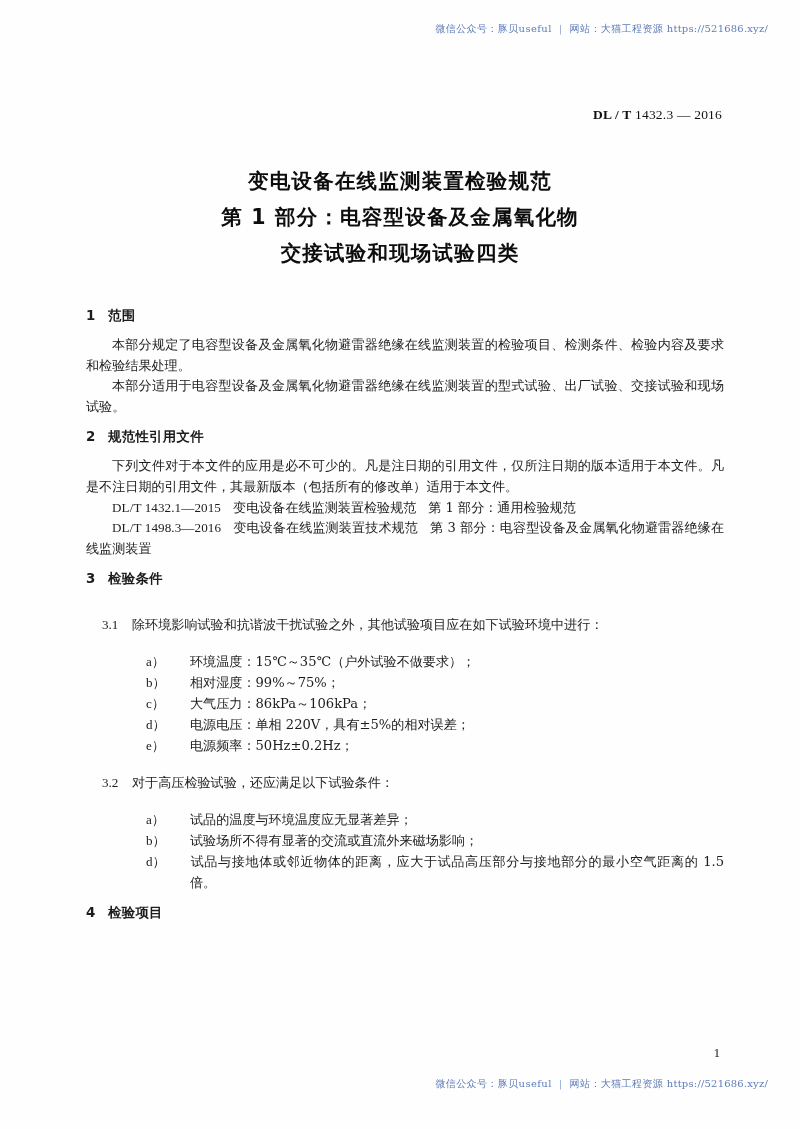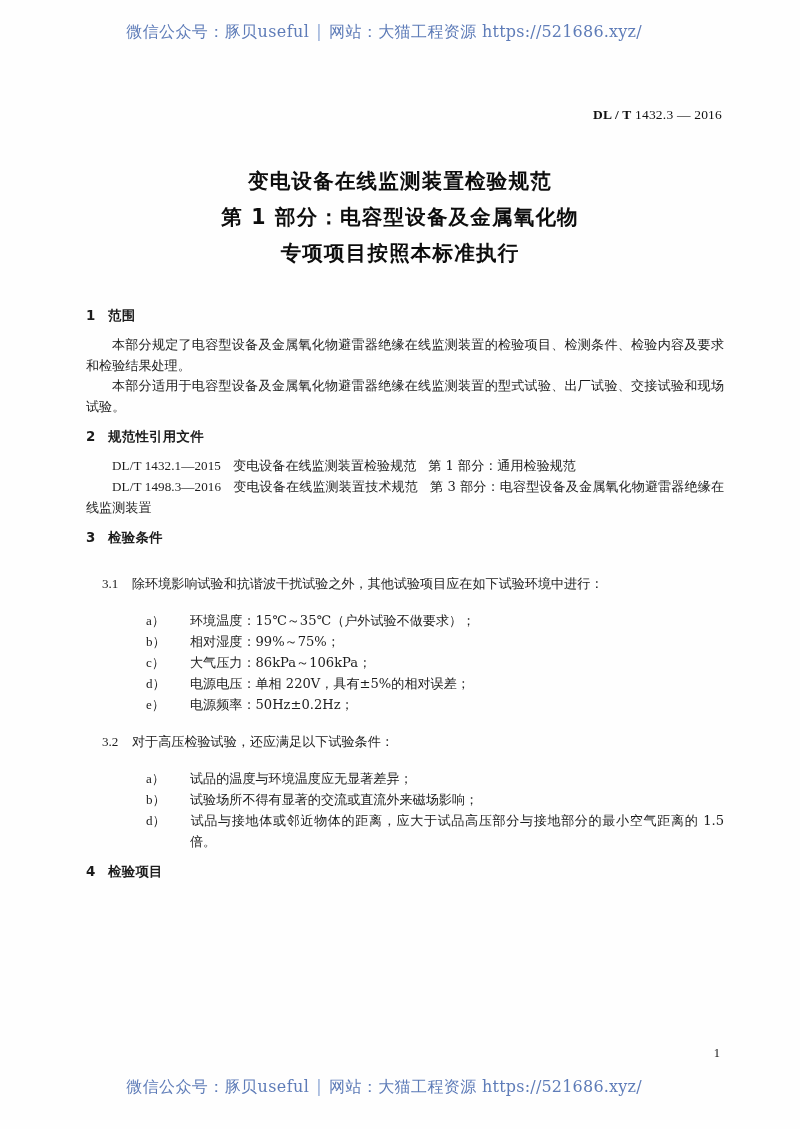--- a/index.html
+++ b/index.html
@@ -20,23 +20,23 @@
     position: absolute;
     inset: 0;
     background: #fefefe;
   }
 
   
   .watermark {
     position: absolute;
     left: 0;
     width: 768px;
-    text-align: center;
+    text-align: right;
     color: #5e7cb8;
-    font-size: 16px;
+    font-size: 10px;
     letter-spacing: 0.4px;
     white-space: nowrap;
     font-family: "DejaVu Serif", "Liberation Serif", serif;
   }
   .watermark-top { top: 22px; }
   .watermark-bottom { top: 1077px; }
   .wm-sep {
     display: inline-block;
     padding: 0 7px;
     color: #8da6d4;
@@ -173,34 +173,35 @@
   </div>
 
   <div class="std-number">
     <span class="bold-part">DL / T</span>
     <span>1432.3 — 2016</span>
   </div>
 
   <div class="doc-title">
     <div class="tline">变电设备在线监测装置检验规范</div>
     <div class="tline">第 1 部分：电容型设备及金属氧化物</div>
-    <div class="tline">专项项目按照本标准执行</div>
+    <div class="tline">交接试验和现场试验四类</div>
   </div>
 
   <div class="body-col">
 
     <h2 class="section-head"><span class="sec-num">1</span><span>范围</span></h2>
     <div class="gap-after-head"></div>
     <p class="para">本部分规定了电容型设备及金属氧化物避雷器绝缘在线监测装置的检验项目、检测条件、检验内容及要求和检验结果处理。</p>
     <p class="para">本部分适用于电容型设备及金属氧化物避雷器绝缘在线监测装置的型式试验、出厂试验、交接试验和现场试验。</p>
 
     <div class="gap-before-head"></div>
 
     <h2 class="section-head"><span class="sec-num">2</span><span>规范性引用文件</span></h2>
     <div class="gap-after-head"></div>
+    <p class="para">下列文件对于本文件的应用是必不可少的。凡是注日期的引用文件，仅所注日期的版本适用于本文件。凡是不注日期的引用文件，其最新版本（包括所有的修改单）适用于本文件。</p>
     <p class="ref-line"><span class="ref-id">DL/T 1432.1—2015</span><span class="ref-gap"></span><span>变电设备在线监测装置检验规范</span><span class="ref-gap"></span><span>第 1 部分：通用检验规范</span></p>
     <p class="ref-line"><span class="ref-id">DL/T 1498.3—2016</span><span class="ref-gap"></span><span>变电设备在线监测装置技术规范</span><span class="ref-gap"></span><span>第 3 部分：电容型设备及金属氧化物避雷器绝缘在线监测装置</span></p>
 
     <div class="gap-before-head"></div>
 
     <h2 class="section-head"><span class="sec-num">3</span><span>检验条件</span></h2>
     <div class="gap-after-head"></div>
 
     <p class="clause"><span class="cl-num">3.1</span><span>除环境影响试验和抗谐波干扰试验之外，其他试验项目应在如下试验环境中进行：</span></p>
 

